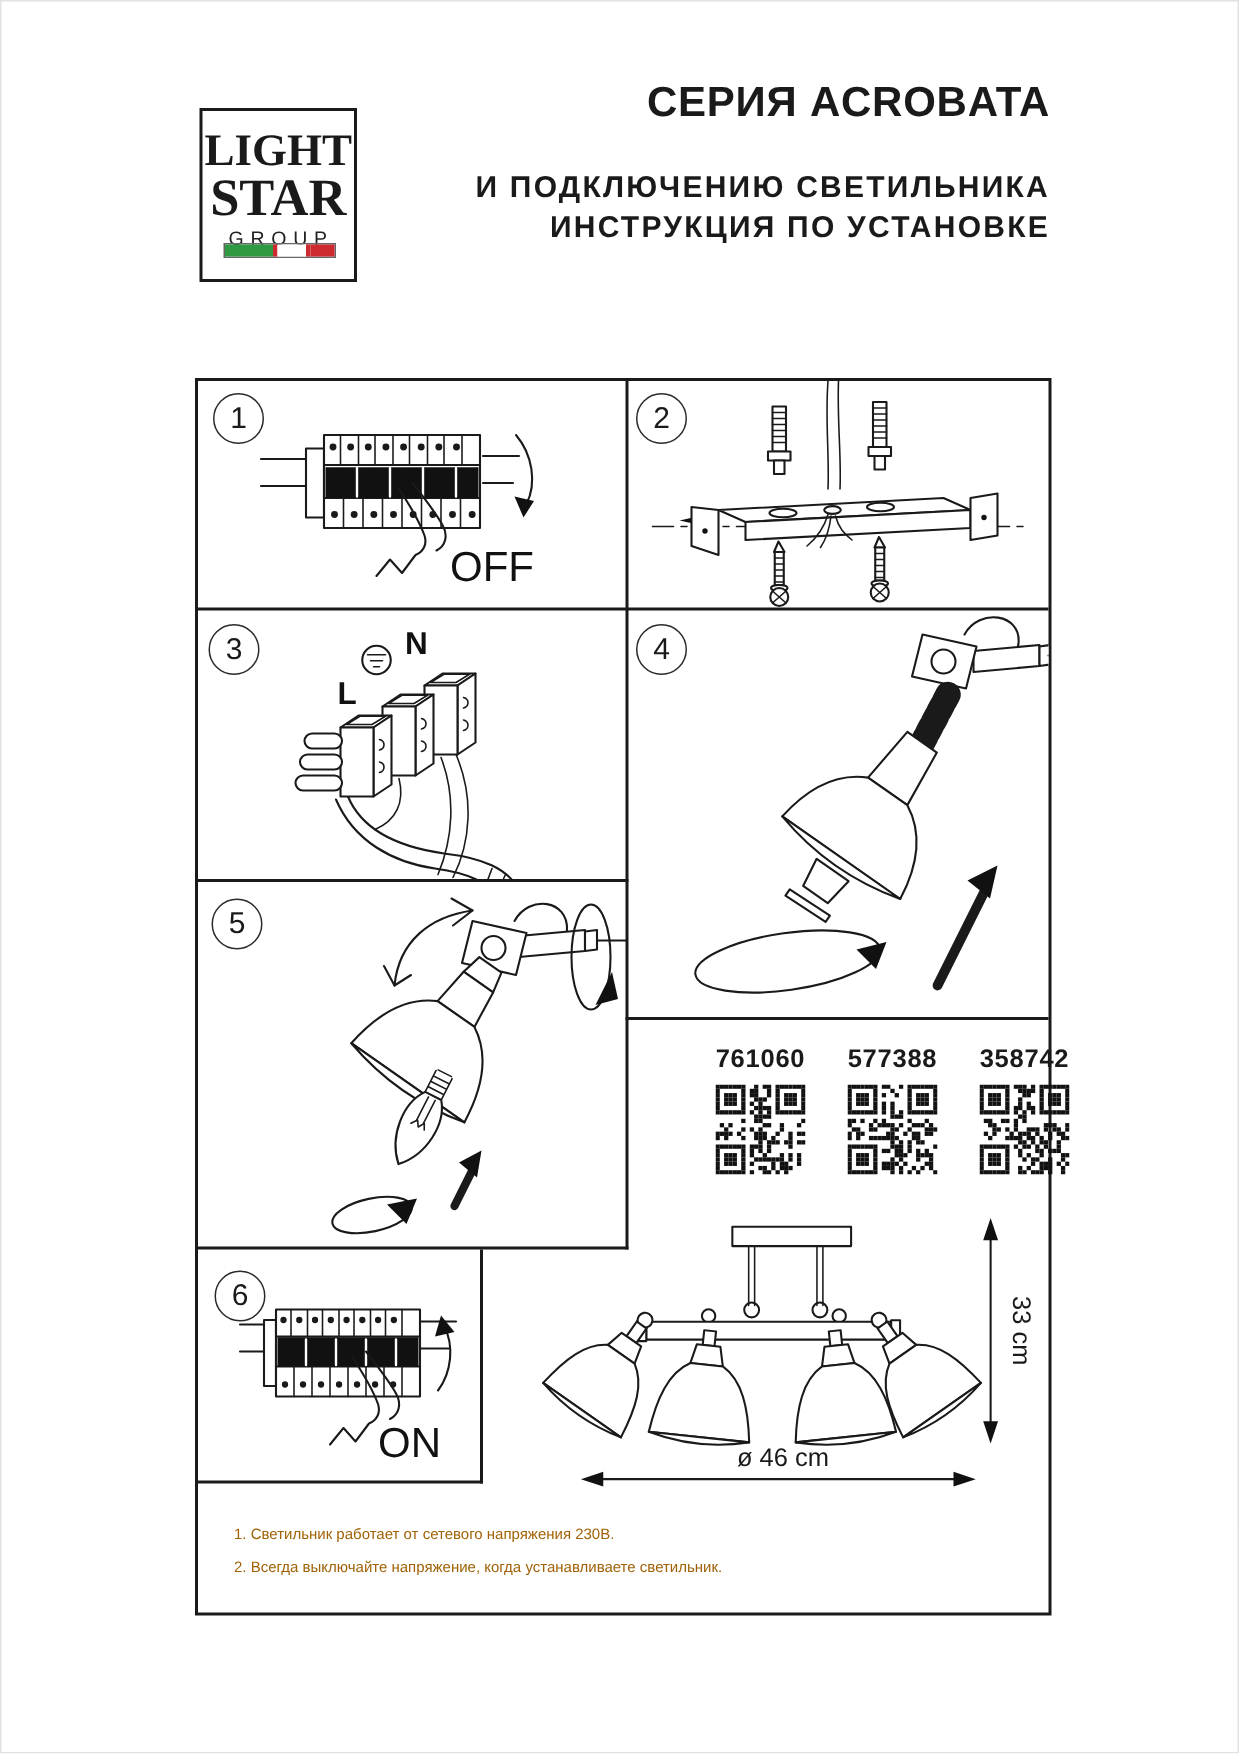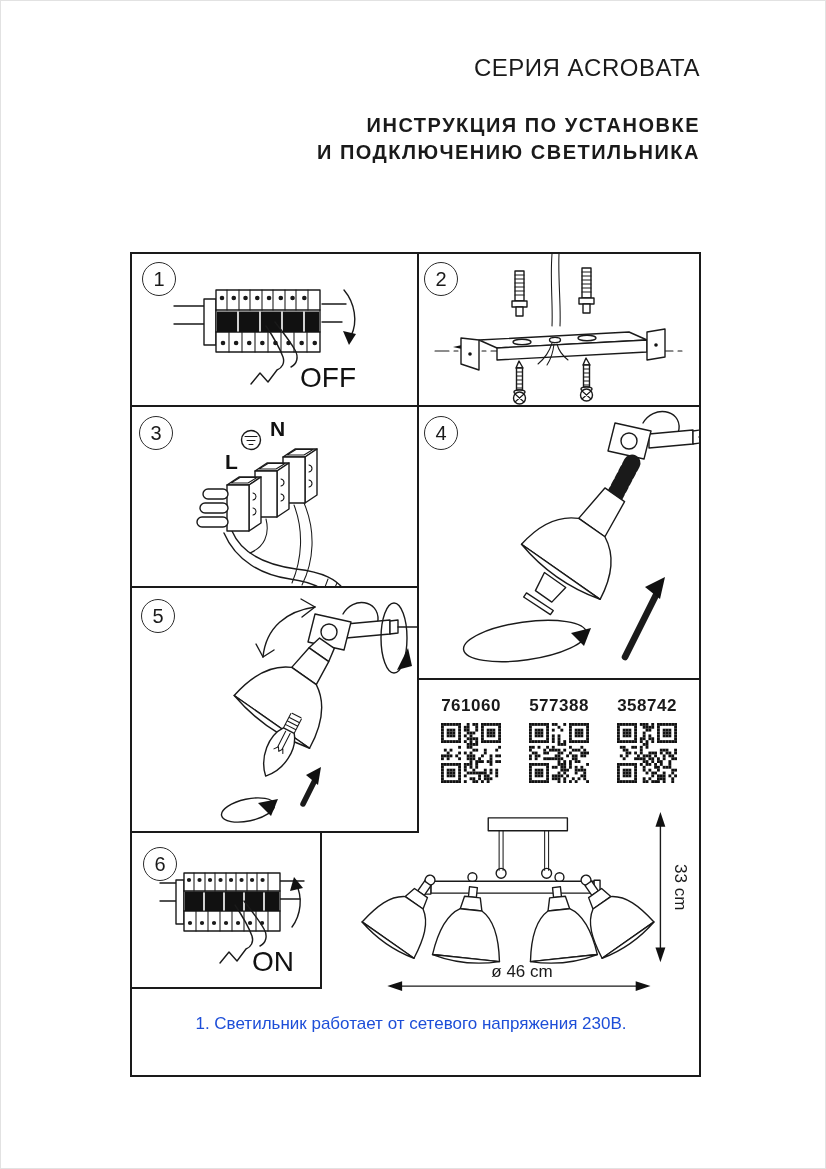--- a/index.html
+++ b/index.html
@@ -10,60 +10,72 @@
   .logo{position:absolute;left:133px;top:72px;width:105px;height:116px;border:2px solid #1a1a1a;
         box-sizing:border-box;text-align:center;}
   .logo-light{font-family:"Liberation Serif",serif;font-weight:700;font-size:30px;line-height:30px;margin-top:12px;letter-spacing:0;}
   .logo-star{font-family:"Liberation Serif",serif;font-weight:700;font-size:35px;line-height:33px;margin-top:-1px;}
   .logo-group{font-size:13px;letter-spacing:4.5px;margin-top:3px;margin-left:4px;font-weight:400;color:#222;}
   .flag{position:absolute;left:14px;bottom:14px;width:73px;height:8px;border:1px solid #666;display:flex;box-sizing:content-box;}
   .flag span{height:100%;}
   .fg{width:44%;} .fw1{width:4%;} .fwm{width:26%;} .fw2{width:4%;} .fr{width:22%;}
   
   .hdr{position:absolute;right:126px;top:55px;text-align:right;}
-  .hdr-series{font-size:24px;font-weight:400;letter-spacing:0.5px;line-height:25px;}
+  .hdr-series{font-size:28px;font-weight:700;letter-spacing:0.5px;line-height:25px;}
   .hdr-art{font-size:20px;font-weight:700;letter-spacing:0.5px;line-height:25px;margin-top:3px;}
   .hdr-instr{margin-top:32px;font-size:20px;font-weight:700;letter-spacing:1.5px;line-height:27px;}
   
   .grid{position:absolute;left:130px;top:252px;width:571px;height:825px;border:2px solid #1a1a1a;box-sizing:border-box;}
   .ln{position:absolute;background:#1a1a1a;}
   .badge{position:absolute;width:34px;height:34px;border:1.6px solid #2b2b2b;border-radius:50%;
          display:flex;align-items:center;justify-content:center;font-size:20px;font-weight:400;background:#fff;box-sizing:border-box;}
   
   svg.sk{stroke:#1a1a1a;fill:none;stroke-width:1.4;stroke-linecap:round;stroke-linejoin:round;display:block;}
   .f{fill:#fff;}
   .k{fill:#111;stroke:none;}
   .w{stroke:#fff;stroke-width:1.6;}
   .thin{stroke-width:1.05;}
   .tx{fill:#111;stroke:none;font-family:"Liberation Sans",sans-serif;}
   .dots{stroke-dasharray:0.01 11.75;stroke-width:4.6;stroke-linecap:round;}
   .dots6{stroke-dasharray:0.01 10.5;stroke-width:4.2;stroke-linecap:round;}
   .dotsb{stroke-dasharray:0.01 13.1;stroke-width:4.6;stroke-linecap:round;}
   .dotsb6{stroke-dasharray:0.01 12;stroke-width:4.2;stroke-linecap:round;}
   
-  .qrwrap{position:absolute;display:flex;justify-content:center;gap:16px;padding-top:16px;}
+  .qrwrap{position:absolute;display:flex;justify-content:center;gap:16px;padding-top:16px;padding-left:36px;}
   .qritem{width:72px;text-align:center;}
   .qrlabel{font-size:17px;font-weight:700;letter-spacing:0.5px;}
   .qritem svg{margin:7px auto 0;display:block;}
   
   .dim-w{position:absolute;font-size:17px;text-align:center;}
   .dim-h{position:absolute;font-size:17px;writing-mode:vertical-rl;}
-  .notes{position:absolute;font-size:17px;line-height:22px;color:#1d4ed8;text-align:center;}
+  .notes{position:absolute;font-size:10px;line-height:22px;color:#a16207;}
 </style>
 </head>
 <body>
 
 <div class="page">
 
+  <div class="logo">
+    <div class="logo-light">LIGHT</div>
+    <div class="logo-star">STAR</div>
+    <div class="logo-group">GROUP</div>
+    <div class="flag">
+      <span class="fg" style="background: rgb(47, 154, 65);"></span>
+      <span class="fw1" style="background: rgb(206, 43, 49);"></span>
+      <span class="fwm" style="background: rgb(255, 255, 255);"></span>
+      <span class="fw2" style="background: rgb(206, 43, 49);"></span>
+      <span class="fr" style="background: rgb(206, 43, 49);"></span>
+    </div>
+  </div>
 
   <div class="hdr">
     <div class="hdr-series">СЕРИЯ ACROBATA</div>
     <div class="hdr-instr">
+      <div>И ПОДКЛЮЧЕНИЮ СВЕТИЛЬНИКА</div>
       <div>ИНСТРУКЦИЯ ПО УСТАНОВКЕ</div>
-      <div>И ПОДКЛЮЧЕНИЮ СВЕТИЛЬНИКА</div>
     </div>
   </div>
 
   <div class="grid">
 
     <div class="ln" style="left:285px;top:0;width:2px;height:579px;"></div>
     <div class="ln" style="left:0;top:151px;width:567px;height:2px;"></div>
     <div class="ln" style="left:0;top:332px;width:287px;height:2px;"></div>
     <div class="ln" style="left:285px;top:424px;width:282px;height:2px;"></div>
     <div class="ln" style="left:0;top:577px;width:287px;height:2px;"></div>
@@ -960,16 +972,17 @@
           <polygon class="k" points="66,186 81,181 81,191"></polygon>
           <polygon class="k" points="332,186 317,181 317,191"></polygon>
         </g>
       </svg>
       <div class="dim-h" style="left:348px;top:62px;">33 cm</div>
       <div class="dim-w" style="left:75px;top:160px;width:250px;">ø 46 cm</div>
     </div>
 
     <div class="notes" style="left:24px;top:759px;width:510px;">
       <div>1. Светильник работает от сетевого напряжения 230В.</div>
+      <div>2. Всегда выключайте напряжение, когда устанавливаете светильник.</div>
     </div>
 
   </div>
 </div>
 
 </body></html>

